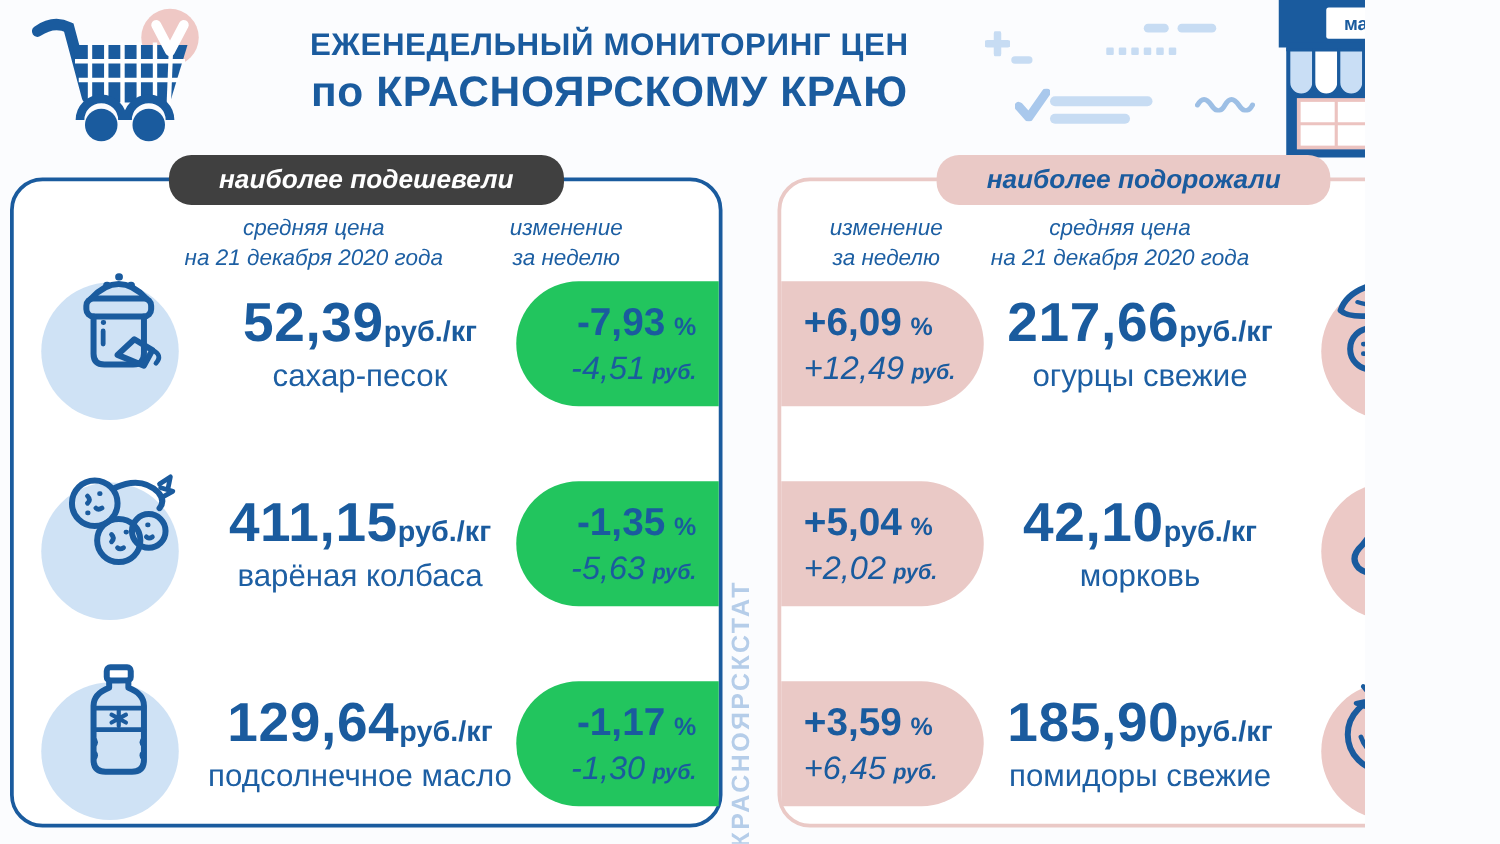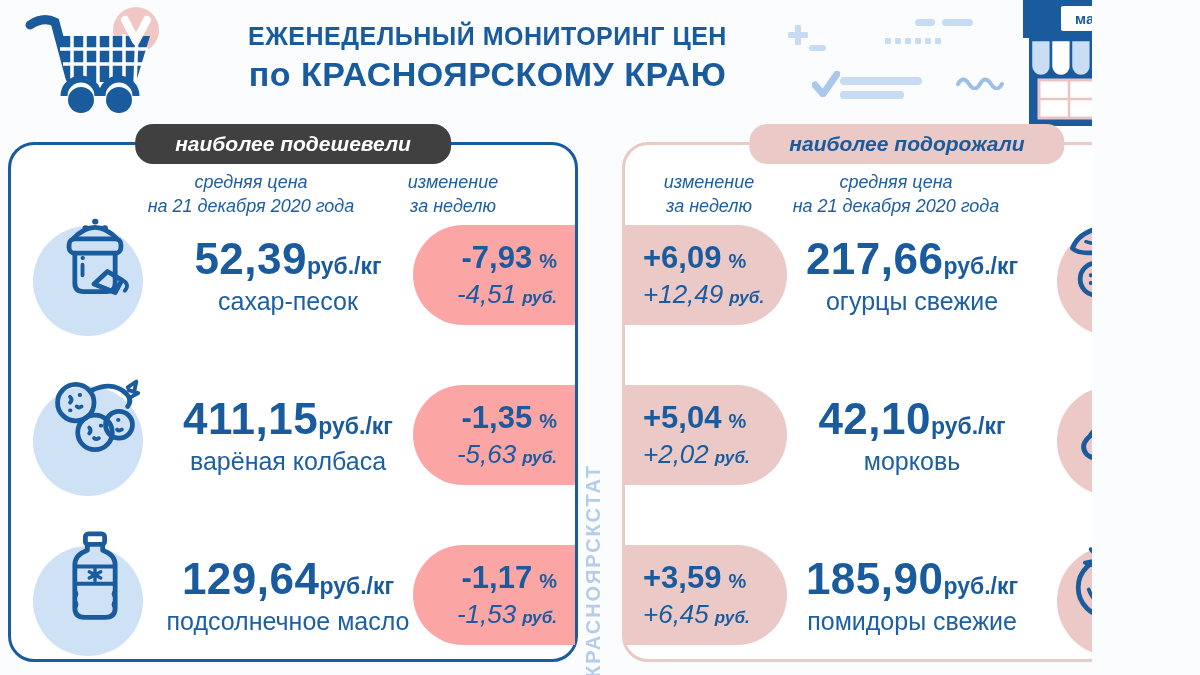--- a/index.html
+++ b/index.html
@@ -58,21 +58,21 @@
   .panel-right .picon { right:14px; }
 
   .price-block { flex:1 1 auto; text-align:center; }
   .price-line { white-space:nowrap; }
   .price-num  { font-size:44px; font-weight:bold; letter-spacing:0.5px; }
   .price-unit { font-size:23px; font-weight:bold; margin-left:0; }
   .product-name { font-size:25px; margin-top:3px; color:#1d5fa3; }
 
   .pill { flex:0 0 162px; width:162px; height:100px; display:flex; flex-direction:column;
           justify-content:center; gap:3px; }
-  .pill-blue { background:#fca5a5; }
+  .pill-blue { background:#22c55e; }
   .pill-pink { background:#eac9c6; }
   .panel-left  .pill { border-radius:54px 0 0 54px; align-items:flex-end;  padding-right:18px; text-align:right; }
   .panel-right .pill { border-radius:0 54px 54px 0; align-items:flex-start; padding-left:18px; }
   .pct-line { white-space:nowrap; }
   .pct-val  { font-size:31px; font-weight:bold; }
   .pct-unit { font-size:20px; font-weight:bold; margin-left:7px; }
   .rub-line { white-space:nowrap; font-style:italic; }
   .rub-val  { font-size:26px; font-weight:normal; }
   .rub-unit { font-size:17px; font-weight:bold; margin-left:6px; }
 
@@ -241,21 +241,21 @@
         </svg>
       </div>
       <div class="price-block">
         <div class="price-line">
           <span class="price-num">129,64</span><span class="price-unit">руб./кг</span>
         </div>
         <div class="product-name">подсолнечное масло</div>
       </div>
       <div class="pill pill-blue">
         <div class="pct-line"><span class="pct-val">-1,17</span><span class="pct-unit">%</span></div>
-        <div class="rub-line"><span class="rub-val">-1,53</span><span class="rub-unit">руб.</span></div>
+        <div class="rub-line"><span class="rub-val">-1,30</span><span class="rub-unit">руб.</span></div>
       </div>
     </div>
   </section>
 
   <div class="watermark">КРАСНОЯРСКСТАТ</div>
 
   <section class="panel panel-right">
     <div class="badge badge-pink">наиболее подорожали</div>
 
     <div class="col-hdr hdr-change">

